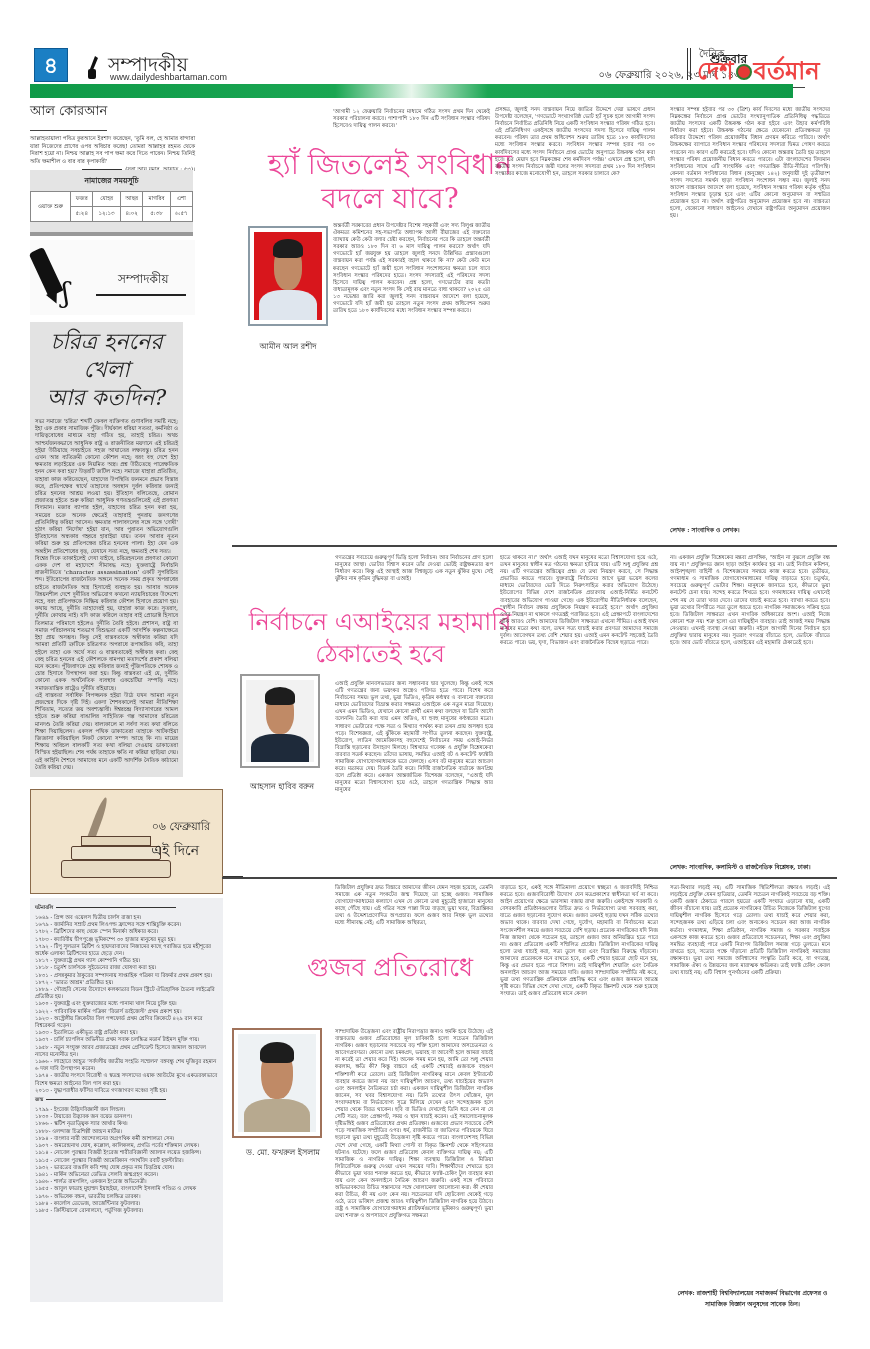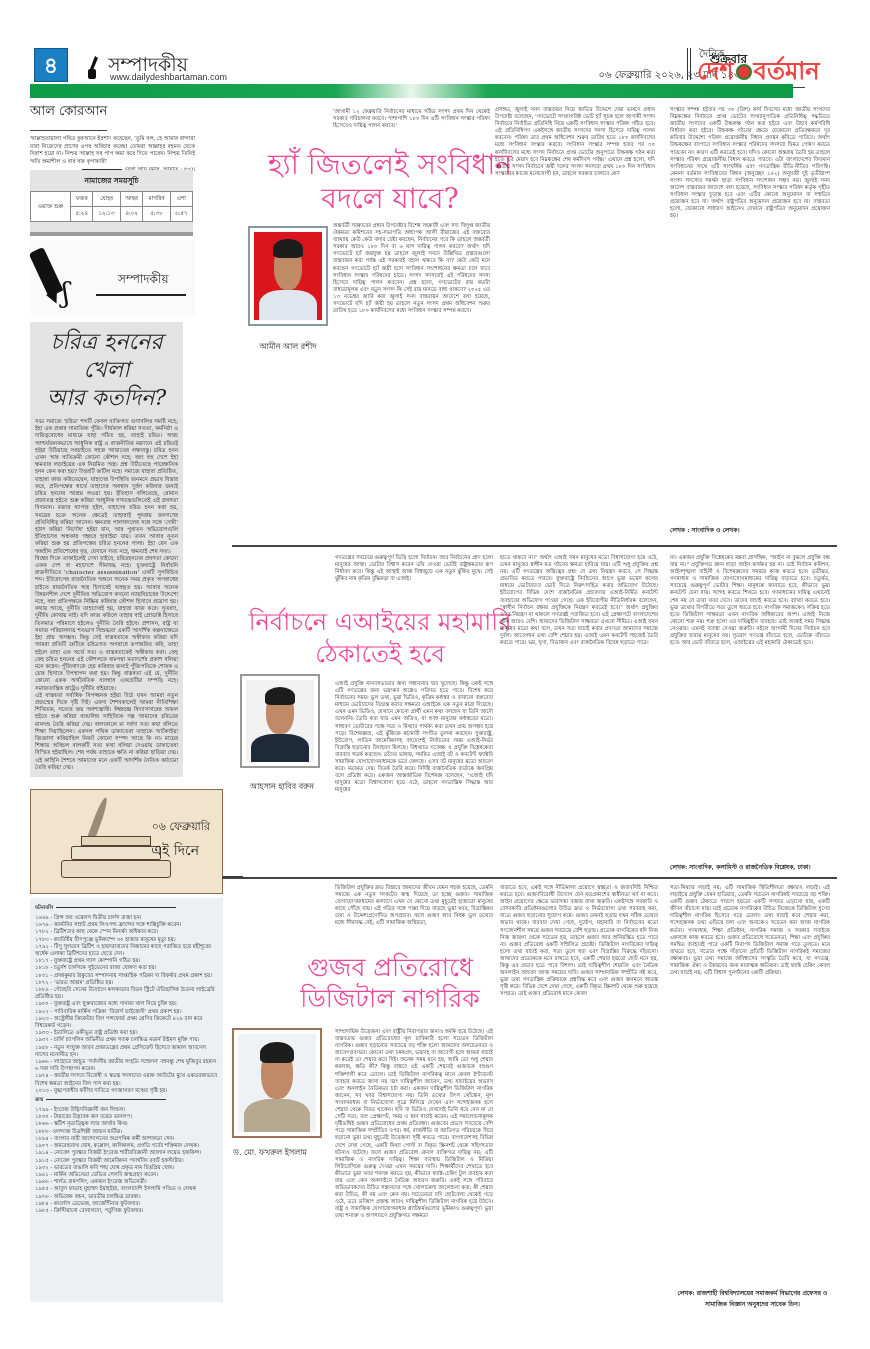--- a/index.html
+++ b/index.html
@@ -219,25 +219,25 @@
     </div>
 </div>
 <div class="caption" style="left:228px; top:780px; width:108px;">আহসান হাবিব বরুন</div>
 <div class="body-col" style="left:335px; top:680px; width:158px; height:210px; overflow:hidden;">এআই প্রযুক্তি মানবসভ্যতার জন্য সম্ভাবনার দ্বার খুলেছে। কিন্তু একই সঙ্গে এটি গণতন্ত্রের জন্য ভয়ংকর অস্ত্রেও পরিণত হতে পারে। বিশেষ করে নির্বাচনের সময়। ভুল তথ্য, ভুয়া ভিডিও, কৃত্রিম কণ্ঠস্বর ও বানানো বক্তব্যের মাধ্যমে ভোটারদের বিভ্রান্ত করার সক্ষমতা এআইকে এক নতুন মাত্রা দিয়েছে। এখন এমন ভিডিও, যেখানে কোনো প্রার্থী এমন কথা বলছেন যা তিনি আদৌ বলেননি। তৈরি করা যায় এমন অডিও, যা হুবহু মানুষের কণ্ঠস্বরের মতো। সাধারণ ভোটারের পক্ষে সত্য ও মিথ্যার পার্থক্য করা তখন প্রায় অসম্ভব হয়ে পড়ে। বিশেষজ্ঞরা, এই ঝুঁকিকে মহামারী সংগীত তুলনা করছেন। যুক্তরাষ্ট্র, ইউরোপ, লাতিন আমেরিকাসহ বহুদেশেই নির্বাচনের সময় এআই-নির্ভর বিভ্রান্তি ছড়ানোর উদাহরণ মিলছে। বিশ্বখ্যাত গবেষক ও প্রযুক্তি বিশ্লেষকেরা বারবার সতর্ক করছেন। তাঁদের ভাষায়, সমন্বিত এআই বট ও কনটেন্ট ফ্যাক্টরি সামাজিক যোগাযোগমাধ্যমকে ভরে ফেলছে। এসব বট মানুষের মতো আচরণ করে। মতামত দেয়। বিতর্ক তৈরি করে। নির্দিষ্ট রাজনৈতিক বার্তাকে জনপ্রিয় বলে প্রতিষ্ঠা করে। একজন আন্তর্জাতিক বিশেষজ্ঞ বলেছেন, "এআই যদি মানুষের মতো বিশ্বাসযোগ্য হয়ে ওঠে, তাহলে গণতান্ত্রিক সিদ্ধান্ত আর মানুষের</div>
 <div class="body-col" style="left:500px; top:554px; width:158px; height:340px; overflow:hidden;">হাতে থাকবে না।" অর্থাৎ এআই যখন মানুষের মতো বিশ্বাসযোগ্য হয়ে ওঠে, তখন মানুষের স্বাধীন মত গঠনের ক্ষমতা হারিয়ে যায়। এটি শুধু প্রযুক্তির প্রশ্ন নয়। এটি গণতন্ত্রের অস্তিত্বের প্রশ্ন। যে তথ্য নিয়ন্ত্রণ করবে, সে সিদ্ধান্ত প্রভাবিত করতে পারবে। যুক্তরাষ্ট্রে নির্বাচনের আগে ভুয়া ভয়েস কলের মাধ্যমে ভোটারদের ভোট দিতে নিরুৎসাহিত করার অভিযোগ উঠেছে। ইউরোপের বিভিন্ন দেশে রাজনৈতিক প্রচারণায় এআই-নির্মিত কনটেন্ট ব্যবহারের অভিযোগ পাওয়া গেছে। এক ইউরোপীয় নীতিনির্ধারক বলেছেন, "স্বাধীন নির্বাচন রক্ষায় প্রযুক্তিকে নিয়ন্ত্রণ করতেই হবে।" অর্থাৎ প্রযুক্তির ওপর নিয়ন্ত্রণ না থাকলে গণতন্ত্রই পরাজিত হবে। এই প্রেক্ষাপটে বাংলাদেশের ঝুঁকি আরও বেশি। আমাদের ডিজিটাল সাক্ষরতা এখনো সীমিত। এআই যখন মানুষের মতো কথা বলে, তখন সত্য যাচাই করার প্রবণতা আমাদের সমাজে দুর্বল। আবেগঘন তথ্য বেশি শেয়ার হয়। এআই এমন কনটেন্ট সহজেই তৈরি করতে পারে। ভয়, ঘৃণা, বিভাজন এবং রাজনৈতিক বিদ্বেষ ছড়াতে পারে।</div>
 <div class="body-col" style="left:670px; top:554px; width:160px; height:300px; overflow:hidden;">না। একজন প্রযুক্তি বিশ্লেষকের মন্তব্য প্রাসঙ্গিক, "আইন না বুঝলে প্রযুক্তি বন্ধ যায় না।" প্রযুক্তিগত জ্ঞান ছাড়া আইন কার্যকর হয় না। তাই নির্বাচন কমিশন, আইনশৃঙ্খলা বাহিনী ও বিশেষজ্ঞদের সমন্বয়ে কাজ করতে হবে। তৃতীয়ত, গণমাধ্যম ও সামাজিক যোগাযোগমাধ্যমের দায়িত্ব বাড়াতে হবে। চতুর্থত, সবচেয়ে গুরুত্বপূর্ণ ভোটার শিক্ষা। মানুষকে জানাতে হবে, কীভাবে ভুয়া কনটেন্ট চেনা যায়। সন্দেহ করতে শিখতে হবে। গণমাধ্যমের দায়িত্ব এখানেই শেষ নয় যে তারা খবর দেবে। তাদের যাচাই করতে হবে। ব্যাখ্যা করতে হবে। ভুয়া তথ্যের বিপরীতে সত্য তুলে ধরতে হবে। নাগরিক সমাজকেও সক্রিয় হতে হবে। ডিজিটাল সাক্ষরতা এখন নাগরিক অধিকারের অংশ। এআই নিজে কোনো শত্রু নয়। শত্রু হলো এর দায়িত্বহীন ব্যবহার। তাই আজই সময় সিদ্ধান্ত নেওয়ার। এখনই ব্যবস্থা নেওয়া জরুরি। নইলে আগামী দিনের নির্বাচন হবে প্রযুক্তির দ্বারায় মানুষের নয়। সুতরাং গণতন্ত্র বাঁচাতে হলে, ভোটকে বাঁচাতে হবে। আর ভোট বাঁচাতে হলে, এআইয়ের এই মহামারি ঠেকাতেই হবে।</div>
 <div class="byline" style="left:670px; top:862px;">লেখক: সাংবাদিক, কলামিস্ট ও রাজনৈতিক বিশ্লেষক, ঢাকা।</div>
 <div class="hsep" style="left:222px; top:877px; width:615px;"></div>
 
 <div class="body-col" style="left:335px; top:884px; width:158px;">ডিজিটাল প্রযুক্তির দ্রুত বিস্তারে আমাদের জীবন যেমন সহজ হয়েছে, তেমনি সমাজে এক নতুন সংকটের জন্ম দিয়েছে তা হচ্ছে গুজব। সামাজিক যোগাযোগমাধ্যমের কল্যাণে এখন যে কোনো তথ্য মুহূর্তেই হাজারো মানুষের কাছে পৌঁছে যায়। এই গতির সঙ্গে পাল্লা দিয়ে বাড়ছে ভুয়া খবর, বিভ্রান্তিকর তথ্য ও উদ্দেশ্যপ্রণোদিত অপপ্রচার। ফলে গুজব আর নিছক ভুল তথ্যের মধ্যে সীমাবদ্ধ নেই; এটি সামাজিক অস্থিরতা,</div>
-<h1 class="title" style="left:260px; top:952px; width:260px; font-size:25px; line-height:31px;"><span>গুজব প্রতিরোধে</span><br><span>ডিজিটাল নাগরিক</span></h1>
+<h1 class="title" style="left:260px; top:952px; width:260px; font-size:25px; line-height:31px;"><span>গুজব প্রতিরোধে</span><br></h1>
 <div class="photo" style="left:232px; top:1028px; width:90px; height:110px; border-color:#a0725a;">
   <div class="ph-inner" style="background:#eef2f4;">
       <div class="shirt" style="background:#b7a98f;"></div>
       <div class="head"></div>
       <div class="hair"></div>
     </div>
 </div>
-<div class="caption" style="left:215px; top:1146px; width:110px;">ড. মো. ফখরুল ইসলাম</div>
+<div class="caption" style="left:228px; top:1146px; width:110px;">ড. মো. ফখরুল ইসলাম</div>
 <div class="body-col" style="left:335px; top:1028px; width:158px; height:282px; overflow:hidden;">সাম্প্রদায়িক উত্তেজনা এবং রাষ্ট্রীয় নিরাপত্তার জন্যও হুমকি হয়ে উঠেছে। এই বাস্তবতায় গুজব প্রতিরোধের মূল চাবিকাঠি হলো সচেতন ডিজিটাল নাগরিক। গুজব ছড়ানোর সবচেয়ে বড় শক্তি হলো আমাদের অসচেতনতা ও আবেগপ্রবণতা। কোনো তথ্য চমকপ্রদ, ভয়াবহ বা আবেগী হলে আমরা যাচাই না করেই তা শেয়ার করে দিই। অনেক সময় মনে হয়, আমি তো শুধু শেয়ার করলাম, ক্ষতি কী? কিন্তু বাস্তবে এই একটি শেয়ারই গুজবকে বহুগুণ শক্তিশালী করে তোলে। তাই ডিজিটাল নাগরিকত্ব মানে কেবল ইন্টারনেট ব্যবহার করতে জানা নয় বরং দায়িত্বশীল আচরণ, তথ্য যাচাইয়ের অভ্যাস এবং অনলাইন নৈতিকতা চর্চা করা। একজন দায়িত্বশীল ডিজিটাল নাগরিক জানেন, সব খবর বিশ্বাসযোগ্য নয়। তিনি তথ্যের উৎস খোঁজেন, মূল সংবাদমাধ্যম বা নির্ভরযোগ্য সূত্রে মিলিয়ে দেখেন এবং সন্দেহজনক হলে শেয়ার থেকে বিরত থাকেন। ছবি বা ভিডিও দেখলেই তিনি ধরে নেন না যে সেটি সত্য; বরং প্রেক্ষাপট, সময় ও স্থান যাচাই করেন। এই সমালোচনামূলক দৃষ্টিভঙ্গিই গুজব প্রতিরোধের প্রথম প্রতিরক্ষা। গুজবের প্রভাব সবচেয়ে বেশি পড়ে সামাজিক সম্প্রীতির ওপর। ধর্ম, রাজনীতি বা জাতিগত পরিচয়কে ঘিরে ছড়ানো ভুয়া তথ্য মুহূর্তেই উত্তেজনা সৃষ্টি করতে পারে। বাংলাদেশসহ বিভিন্ন দেশে দেখা গেছে, একটি মিথ্যা পোস্ট বা বিকৃত স্ক্রিনশট থেকে সহিংসতার ঘটনাও ঘটেছে। ফলে গুজব প্রতিরোধ কেবল ব্যক্তিগত দায়িত্ব নয়; এটি সামাজিক ও নাগরিক দায়িত্ব। শিক্ষা ব্যবস্থায় ডিজিটাল ও মিডিয়া লিটারেসিকে গুরুত্ব দেওয়া এখন সময়ের দাবি। শিক্ষার্থীদের শেখাতে হবে কীভাবে ভুয়া খবর শনাক্ত করতে হয়, কীভাবে ফ্যাক্ট-চেকিং টুল ব্যবহার করা যায় এবং কেন অনলাইনে নৈতিক আচরণ জরুরি। একই সঙ্গে পরিবারে অভিভাবকদের উচিত সন্তানদের সঙ্গে খোলামেলা আলোচনা করা: কী শেয়ার করা উচিত, কী নয় এবং কেন নয়। সচেতনতা যদি ছোটবেলা থেকেই গড়ে ওঠে, তবে ভবিষ্যৎ প্রজন্ম আরও দায়িত্বশীল ডিজিটাল নাগরিক হয়ে উঠবে। রাষ্ট্র ও সামাজিক যোগাযোগমাধ্যম প্ল্যাটফর্মগুলোর ভূমিকাও গুরুত্বপূর্ণ। ভুয়া তথ্য শনাক্ত ও অপসারণে প্রযুক্তিগত সক্ষমতা</div>
 <div class="body-col" style="left:500px; top:884px; width:158px; height:428px; overflow:hidden;">বাড়াতে হবে, একই সঙ্গে নীতিমালা প্রয়োগে স্বচ্ছতা ও জবাবদিহি নিশ্চিত করতে হবে। গুজববিরোধী উদ্যোগ যেন মতপ্রকাশের স্বাধীনতা খর্ব না করে। আইন প্রয়োগের ক্ষেত্রে ভারসাম্য বজায় রাখা জরুরি। একইসঙ্গে সরকারি ও বেসরকারি প্রতিষ্ঠানগুলোর উচিত দ্রুত ও নির্ভরযোগ্য তথ্য সরবরাহ করা, যাতে গুজব ছড়ানোর সুযোগ কমে। গুজব তখনই ছড়ায় যখন সঠিক তথ্যের অভাব থাকে। বারবার দেখা গেছে, দুর্যোগ, মহামারি বা নির্বাচনের মতো সংবেদনশীল সময়ে গুজব সবচেয়ে বেশি ছড়ায়। প্রত্যেক নাগরিকের যদি নিজ নিজ জায়গা থেকে সচেতন হয়, তাহলে গুজব আর অনিয়ন্ত্রিত হতে পারে না। গুজব প্রতিরোধ একটি সম্মিলিত প্রচেষ্টা। ডিজিটাল নাগরিকের দায়িত্ব হলো তথ্য যাচাই করা, সত্য তুলে ধরা এবং বিভ্রান্তির বিরুদ্ধে দাঁড়ানো। আমাদের প্রত্যেককে মনে রাখতে হবে, একটি শেয়ার হয়তো ছোট মনে হয়, কিন্তু এর প্রভাব হতে পারে বিশাল। তাই দায়িত্বশীল শেয়ারিং এবং নৈতিক অনলাইন আচরণ আজ সময়ের দাবি। গুজব সাম্প্রদায়িক সম্প্রীতি নষ্ট করে, ভুয়া তথ্য গণতান্ত্রিক প্রক্রিয়াকে প্রশ্নবিদ্ধ করে এবং গুজব জনমনে আতঙ্ক সৃষ্টি করে। বিভিন্ন দেশে দেখা গেছে, একটি বিকৃত স্ক্রিনশট থেকে শুরু হয়েছে সংঘাত। তাই গুজব প্রতিরোধ মানে কেবল</div>
 <div class="body-col" style="left:670px; top:884px; width:160px; height:390px; overflow:hidden;">সত্য-মিথ্যার লড়াই নয়; এটি সামাজিক স্থিতিশীলতা রক্ষারও লড়াই। এই লড়াইয়ে প্রযুক্তি যেমন হাতিয়ার, তেমনি সচেতন নাগরিকই সবচেয়ে বড় শক্তি। একটি গুজব ঠেকাতে পারলে হয়তো একটি সংঘাত এড়ানো যায়, একটি জীবন বাঁচানো যায়। তাই প্রত্যেক নাগরিকের উচিত নিজেকে ডিজিটাল যুগের দায়িত্বশীল নাগরিক হিসেবে গড়ে তোলা। তথ্য যাচাই করে শেয়ার করা, সন্দেহজনক তথ্য এড়িয়ে চলা এবং অন্যকেও সচেতন করা আজ নাগরিক কর্তব্য। গণমাধ্যম, শিক্ষা প্রতিষ্ঠান, নাগরিক সমাজ ও সরকার সবাইকে একসঙ্গে কাজ করতে হবে। গুজব প্রতিরোধে সচেতনতা, শিক্ষা এবং প্রযুক্তির সমন্বিত ব্যবহারই পারে একটি নিরাপদ ডিজিটাল সমাজ গড়ে তুলতে। মনে রাখতে হবে, সত্যের পক্ষে দাঁড়ানো প্রতিটি ডিজিটাল নাগরিকই সমাজের রক্ষাকবচ। ভুয়া তথ্য সমাজে অবিশ্বাসের সংস্কৃতি তৈরি করে, যা গণতন্ত্র, সামাজিক ঐক্য ও উন্নয়নের জন্য মারাত্মক ক্ষতিকর। তাই ফ্যাক্ট চেকিং কেবল তথ্য যাচাই নয়; এটি বিশ্বাস পুনর্গঠনের একটি প্রক্রিয়া।</div>
 <div class="byline" style="left:670px; top:1288px; width:165px; text-align:center;">লেখক: রাজশাহী বিশ্ববিদ্যালয়ের সমাজকর্ম বিভাগের প্রফেসর ও সামাজিক বিজ্ঞান অনুষদের সাবেক ডিন।</div>
 
 </body></html>

